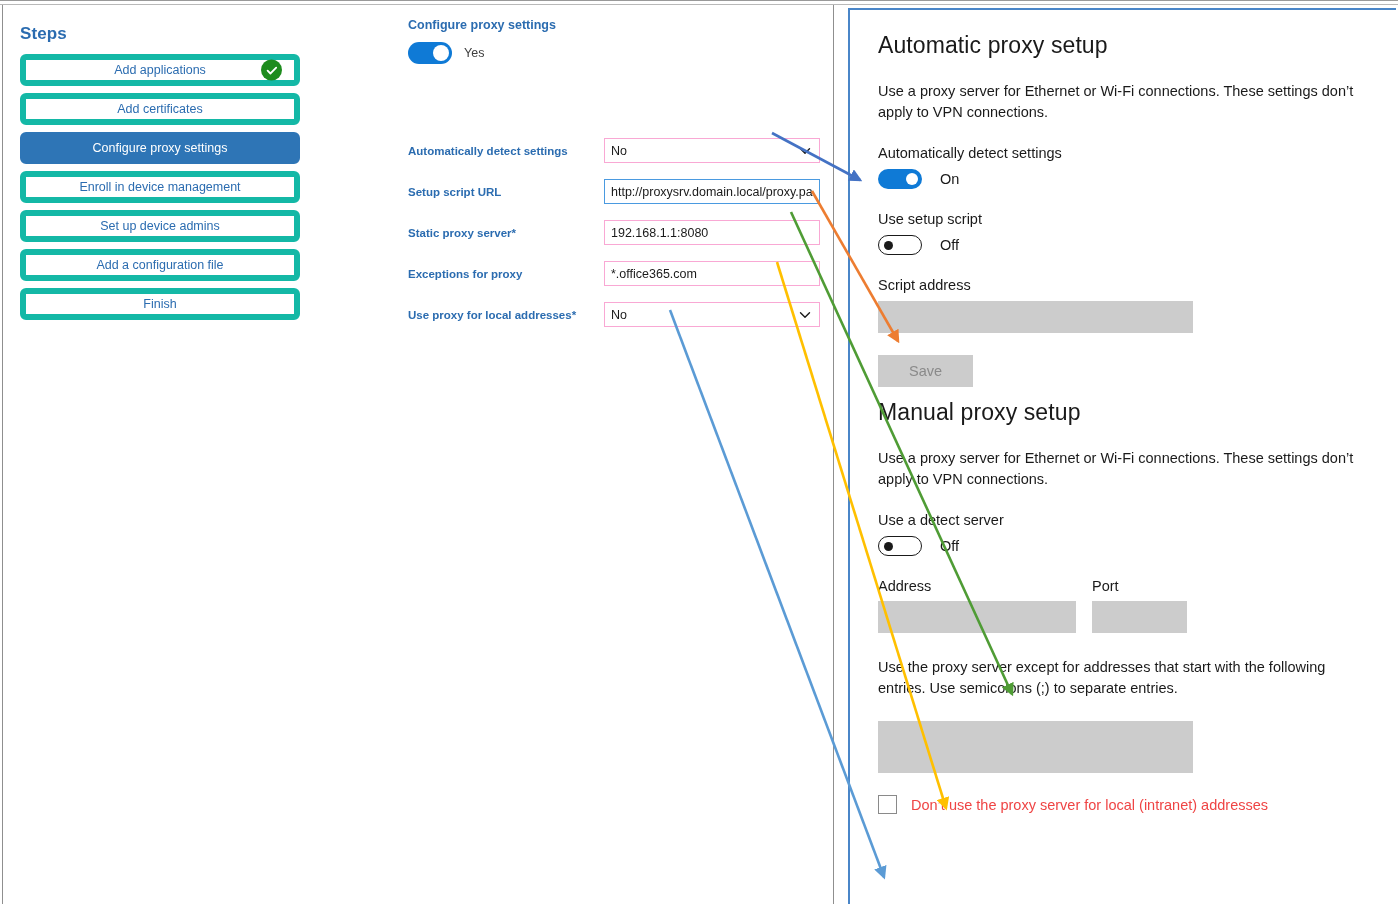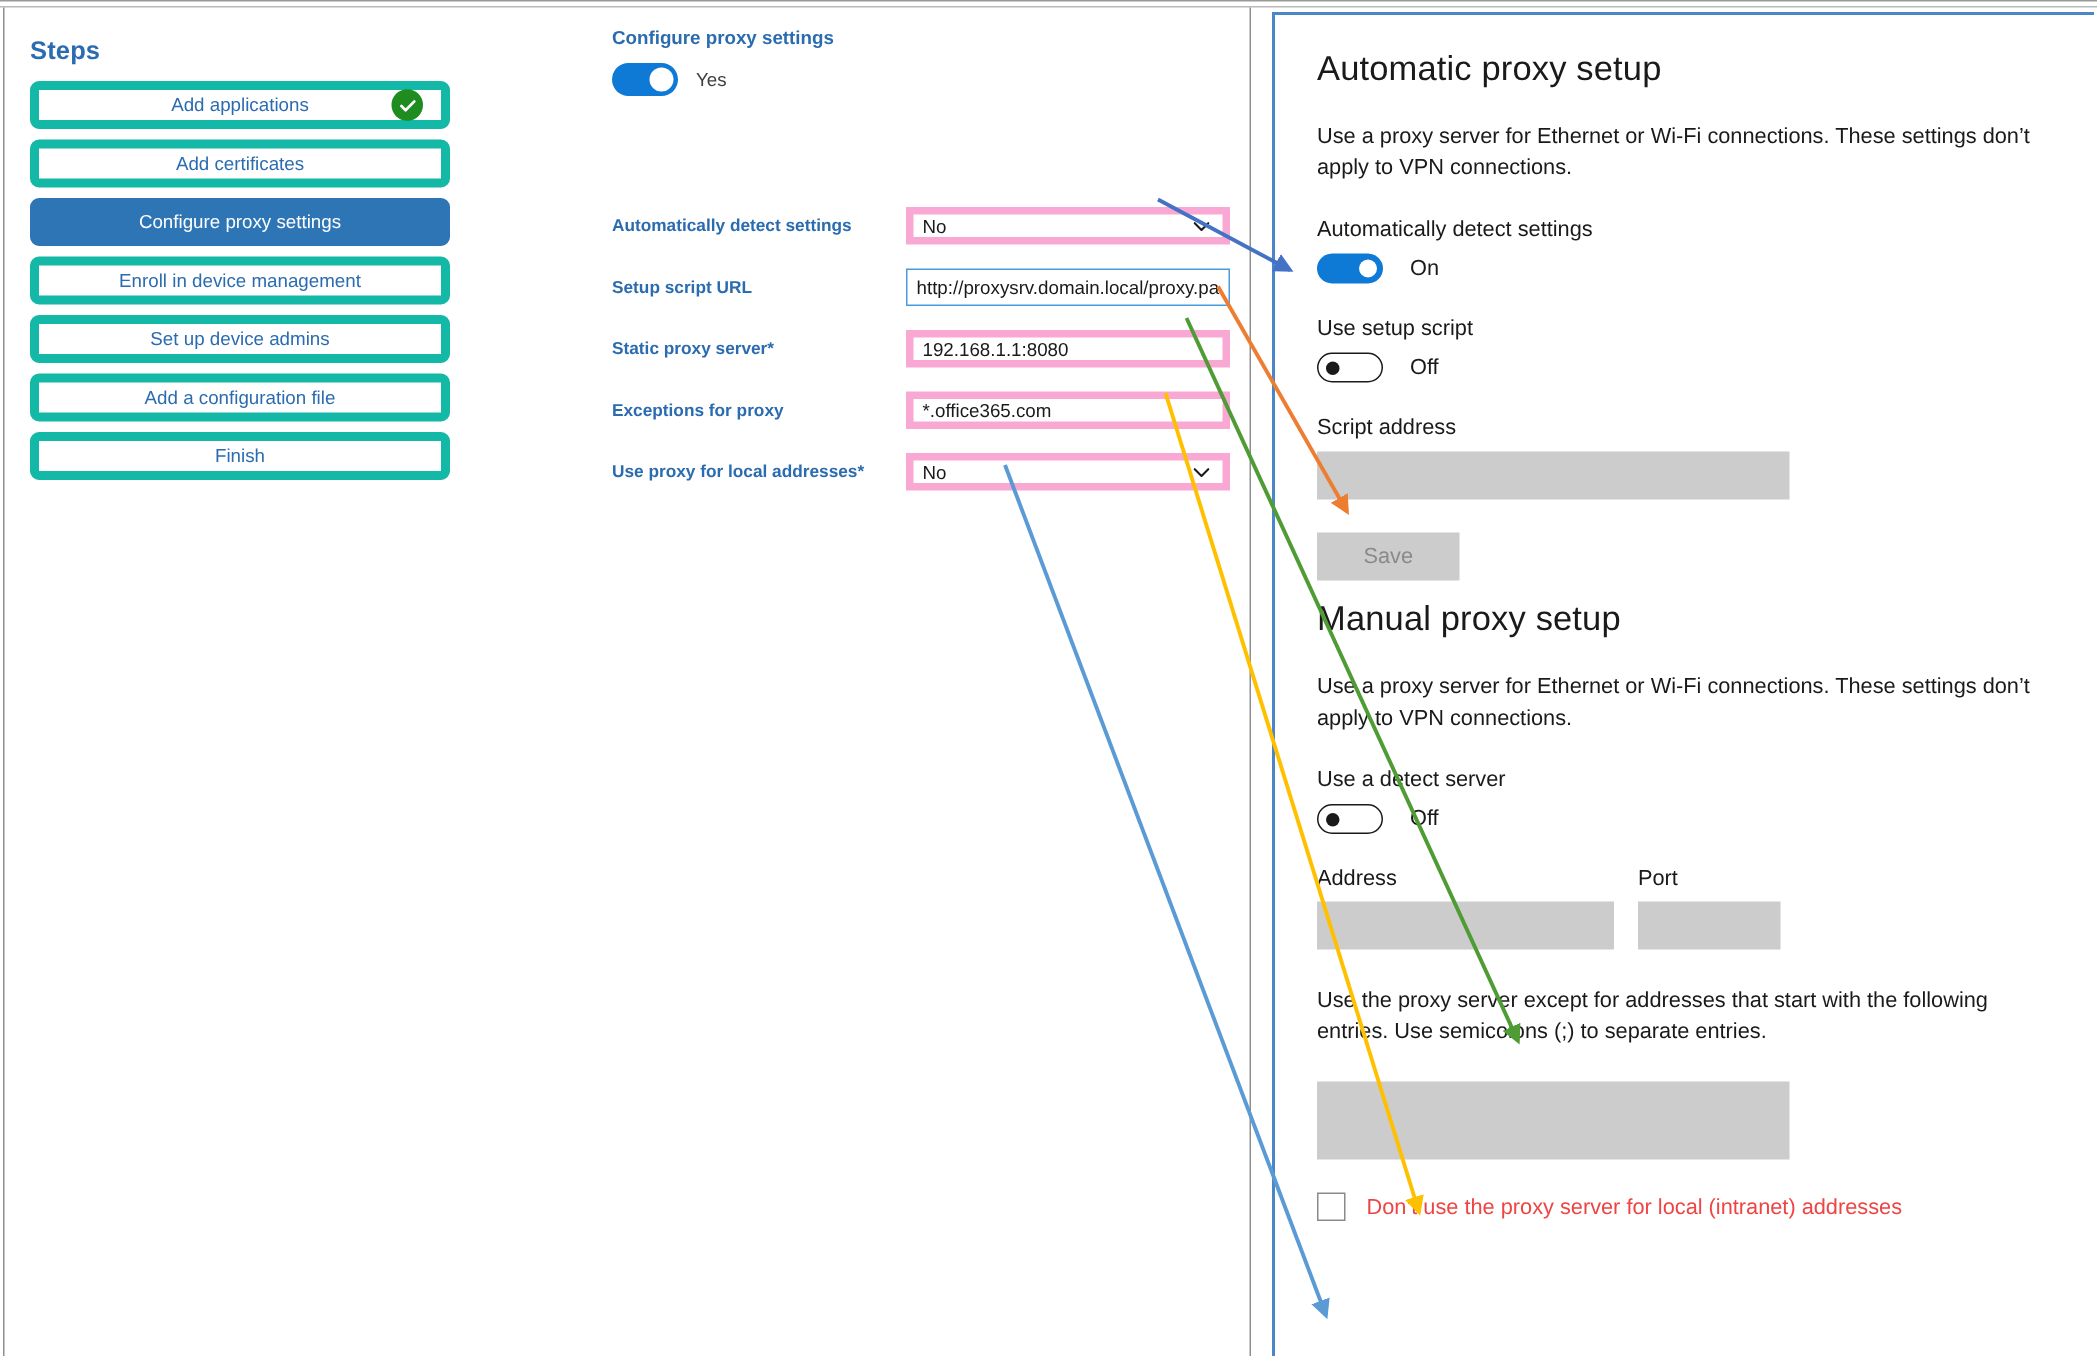--- a/index.html
+++ b/index.html
@@ -95,21 +95,21 @@
     display: flex; align-items: center; height: 41px;
   }
   .field-label {
     width: 196px; flex: none;
     font-size: 11.5px; font-weight: bold; color: #2b6cb0;
   }
   .req { color: #2b6cb0; font-weight: bold; }
   .control {
     box-sizing: border-box;
     width: 216px; height: 25px;
-    border: 5px solid #f9a8d4;
+    border: 1px solid #f9a8d4;
     background: #ffffff;
     font-size: 12.5px; color: #1a1a1a;
     display: flex; align-items: center;
     padding: 0 6px;
     position: relative;
     cursor: pointer;
   }
   .control.focused { border: 1.5px solid #4a9ae0; }
   .control.text { cursor: text; overflow: hidden; white-space: nowrap; }
   .chev {

